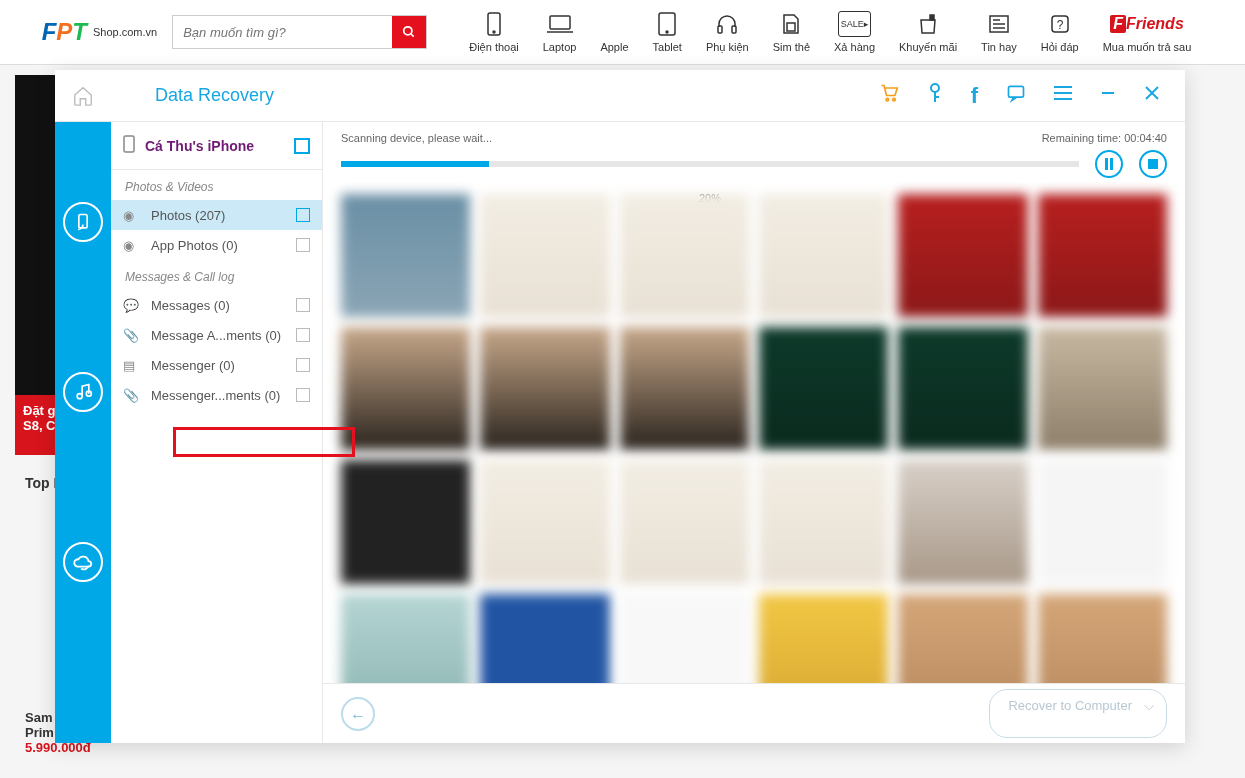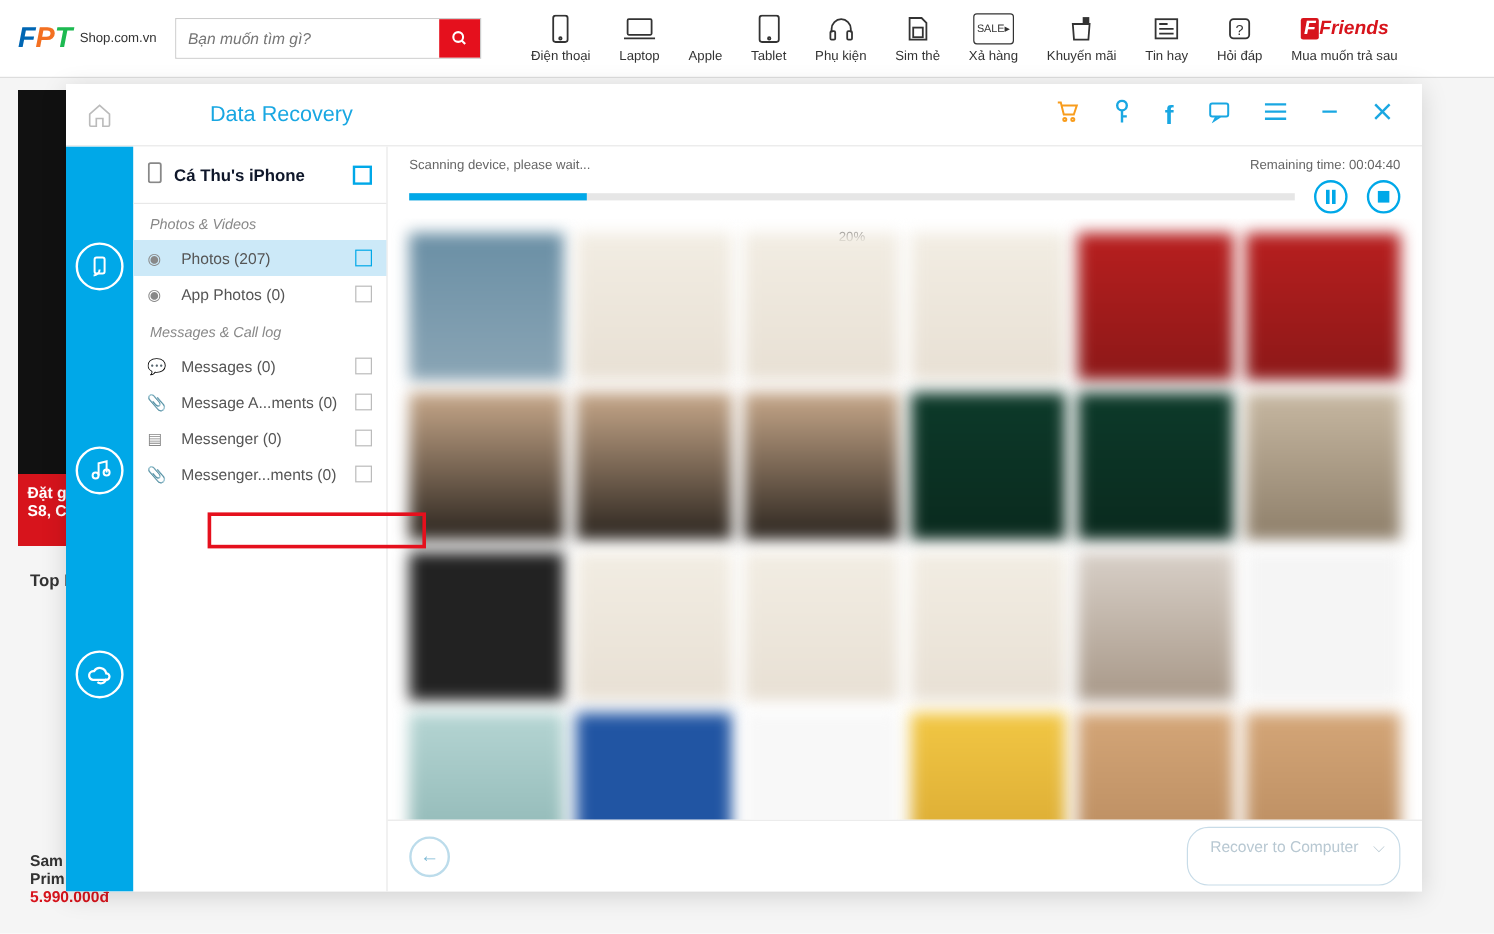--- a/index.html
+++ b/index.html
@@ -1,19 +1,19 @@
 <!DOCTYPE html>
 <html><head>
 <meta charset="utf-8">
 <style>
 * { margin: 0; padding: 0; box-sizing: border-box; font-family: Arial, sans-serif; }
 body { width: 1245px; height: 778px; background: #f5f5f5; position: relative; overflow: hidden; }
 
 
-.site-header { height: 65px; background: #fff; border-bottom: 1px solid #ddd; display: flex; align-items: center; padding: 0 15px; }
+.site-header { height: 65px; background: #fff; border-bottom: 1px solid #ddd; display: flex; align-items: center; padding: 0 15px; justify-content: center; }
 .logo { display: flex; align-items: center; gap: 2px; }
 .logo-main { font-weight: bold; font-size: 24px; font-style: italic; }
 .logo-main .f { color: #0066b3; }
 .logo-main .p { color: #f37021; }
 .logo-main .t { color: #1db951; }
 .logo-sub { font-size: 11px; color: #333; margin-left: 4px; }
 .search-box { margin-left: 15px; display: flex; border: 1px solid #ccc; height: 34px; width: 255px; }
 .search-input { flex: 1; border: none; padding: 0 10px; font-size: 13px; outline: none; font-style: italic; color: #6d28d9; }
 .search-btn { width: 34px; background: #e5101d; border: none; color: #fff; display: flex; align-items: center; justify-content: center; cursor: pointer; }
 .nav-items { display: flex; margin-left: 30px; gap: 0; }
@@ -23,37 +23,37 @@
 
 
 .bg-banner { position: absolute; left: 15px; top: 75px; width: 200px; height: 350px; background: #111; }
 .bg-red { position: absolute; left: 15px; top: 395px; width: 200px; height: 60px; background: #d7141c; color: #fff; padding: 8px; font-size: 13px; font-weight: bold; }
 .bg-product { position: absolute; left: 25px; top: 710px; font-size: 13px; color: #333; }
 .bg-price { color: #d7141c; font-weight: bold; }
 .bg-toprank { position: absolute; left: 25px; top: 475px; font-size: 14px; font-weight: bold; color: #333; }
 
 
 .app-window { position: absolute; left: 55px; top: 70px; width: 1130px; height: 673px; background: #fff; box-shadow: 0 4px 20px rgba(0,0,0,0.15); display: flex; flex-direction: column; }
-.app-titlebar { height: 52px; display: flex; align-items: center; border-bottom: 1px solid #e8e8e8; gap: 20px; }
+.app-titlebar { height: 52px; display: flex; align-items: center; border-bottom: 1px solid #e8e8e8; }
 .home-icon-box { width: 55px; display: flex; align-items: center; justify-content: center; }
 .app-title { font-size: 18px; color: #19a7e2; margin-left: 45px; }
 .titlebar-spacer { flex: 1; }
 .titlebar-icons { display: flex; gap: 28px; padding-right: 25px; align-items: center; }
 .titlebar-icon { font-size: 18px; color: #19a7e2; cursor: pointer; }
 .titlebar-icon.cart { color: #f89c1c; }
 
 .app-body { flex: 1; display: flex; overflow: hidden; }
 
 
 .blue-sidebar { width: 56px; background: #00a8e8; display: flex; flex-direction: column; align-items: center; padding-top: 80px; gap: 130px; }
 .blue-icon { width: 40px; height: 40px; border: 2px solid #fff; border-radius: 50%; display: flex; align-items: center; justify-content: center; color: #fff; font-size: 18px; }
 
 
 .cat-sidebar { width: 212px; border-right: 1px solid #e8e8e8; }
-.device-row { height: 48px; display: flex; align-items: center; padding: 0 12px; font-size: 14px; font-weight: bold; color: #0f172a; border-bottom: 1px solid #e8e8e8; }
+.device-row { height: 48px; display: flex; align-items: center; padding: 0 12px; font-size: 14px; font-weight: bold; color: #701a75; border-bottom: 1px solid #e8e8e8; }
 .device-icon { margin-right: 10px; color: #777; }
 .device-check { margin-left: auto; width: 16px; height: 16px; border: 2px solid #00a8e8; }
 .cat-group-title { padding: 10px 14px 6px; font-size: 12px; font-style: italic; color: #888; }
 .cat-item { height: 30px; display: flex; align-items: center; padding: 0 12px; font-size: 13px; color: #555; cursor: pointer; position: relative; }
 .cat-item.active { background: #cce9f8; }
 .cat-item-icon { width: 20px; color: #888; margin-right: 8px; font-size: 13px; }
 .cat-item-label { flex: 1; white-space: nowrap; overflow: hidden; text-overflow: ellipsis; }
 .cat-check { width: 14px; height: 14px; border: 1.5px solid #bbb; }
 .cat-item.active .cat-check { border-color: #00a8e8; }
 .red-highlight { position: absolute; left: 118px; top: 357px; width: 182px; height: 30px; border: 3px solid #e5101d; pointer-events: none; }

